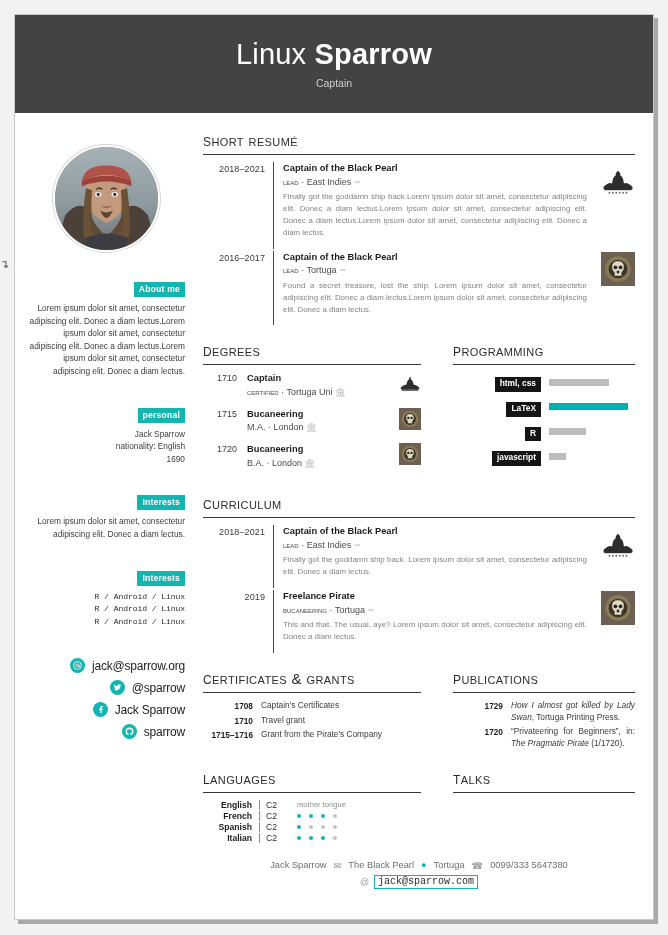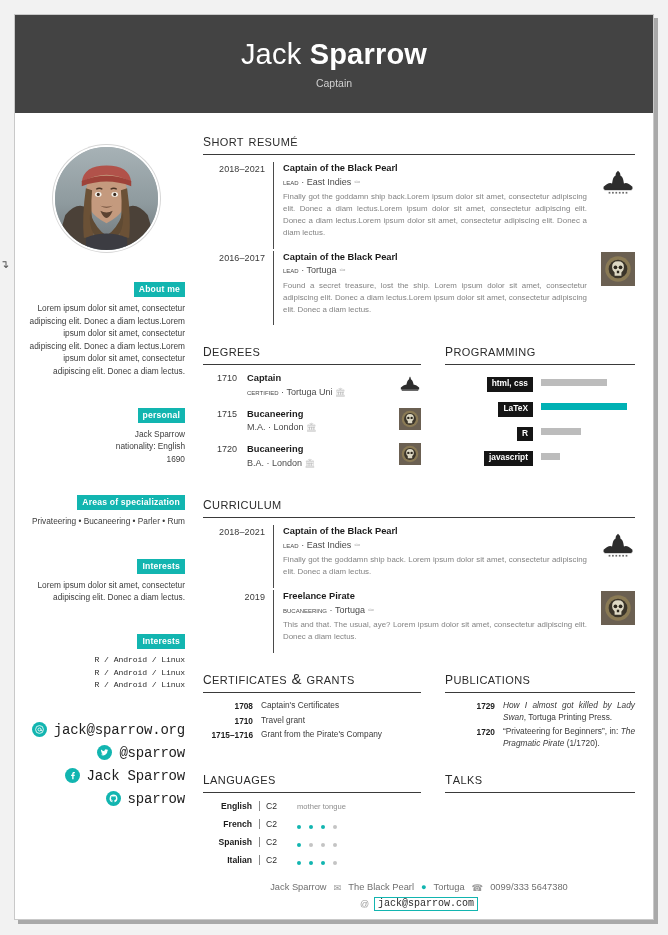--- a/index.html
+++ b/index.html
@@ -92,22 +92,22 @@
     margin-bottom: 7px;
   }
   .si {
     width: 15px; height: 15px; border-radius: 50%;
     background: #12b5b0; color: #ffffff;
     display: flex; align-items: center; justify-content: center;
     font-size: 9px; font-weight: 700; flex: none;
   }
   .si svg { display:block; }
   .social-row span.txt {
-    font-family: Liberation Mono, monospace;
-    font-size: 14px; color: #1d1d1d; letter-spacing: -0.2px;
+    font-family: Liberation Sans, sans-serif;
+    font-size: 12px; color: #1d1d1d; letter-spacing: -0.2px;
   }
   
   .sec-title {
     font-size: 15px; color: #2b2b2b;
     font-weight: 400;
     letter-spacing: .4px;
     font-variant: small-caps;
     text-transform: lowercase;
     padding-bottom: 3px;
   }
@@ -135,21 +135,21 @@
     font-size: 7.9px; color: #838383; line-height: 1.5;
     margin-top: 3px; text-align: justify;
   }
   .e-thumb {
     width: 34px; height: 34px; flex: none; margin-left: 6px;
     margin-top: 1px;
   }
   .e-thumb svg, .e-thumb .ph { width: 100%; height: 100%; display: block; }
   .pin { color: #b9b9b9; font-size: 8px; }
   
-  .cols { display: flex; gap: 24px; }
+  .cols { display: flex; gap: 32px; }
   .col { flex: 1; min-width: 0; }
   .col-l { flex: 0 0 218px; }
   
   .deg { display: flex; align-items: flex-start; margin-bottom: 9px; }
   .deg .yr {
     width: 44px; flex: none; text-align: right; padding-right: 10px;
     font-size: 9px; color: #3a3a3a; padding-top: 1px;
   }
   .deg .info { flex: 1; min-width: 0; }
   .deg .bank { color: #bdbdbd; font-size: 8.5px; }
@@ -171,21 +171,21 @@
   
   .li { display: flex; margin-bottom: 3px; }
   .li .k {
     flex: 0 0 58px; text-align: right; padding-right: 8px;
     font-size: 8.3px; font-weight: 700; color: #1c1c1c; padding-top: 1px;
   }
   .li .v { flex: 1; font-size: 8.3px; color: #3a3a3a; line-height: 1.4; text-align: justify; }
   .li .v i { font-style: italic; }
   .li.wide .k { flex: 0 0 62px; }
   
-  .lang { display: flex; align-items: flex-end; margin-bottom: 1px; margin-top: 8px; }
+  .lang { display: flex; align-items: center; margin-bottom: 1px; }
   .lang .ln { flex: 0 0 56px; text-align: right; padding-right: 7px; font-size: 8.6px; font-weight: 700; color: #1c1c1c; }
   .lang .lv { flex: 0 0 30px; border-left: 1px solid #8a8a8a; padding-left: 6px; font-size: 8.6px; color: #2b2b2b; }
   .lang .dots { display: flex; gap: 8px; align-items: center; padding-left: 8px; }
   .dot { width: 4px; height: 4px; border-radius: 50%; background: #c4c4c4; }
   .dot.on { background: #12b5b0; }
   .lang .mt { font-size: 7.6px; color: #8d8d8d; padding-left: 8px; }
   
   .footer { margin-top: 16px; padding: 0 14px 10px 14px; text-align: center; }
   .f-row { font-size: 9.3px; color: #6f6f6f; display: flex; justify-content: center; align-items: center; gap: 7px; flex-wrap: wrap; }
   .f-row .ic { color: #9b9b9b; }
@@ -200,21 +200,21 @@
 </head>
 <body>
 
 <div id="page">
   <div class="stray">↴</div>
 
   <div id="sheet">
 
     <div class="header">
       <div class="name">
-        <span>Jack</span>
+        <span>Linux</span>
         <b>Sparrow</b>
       </div>
       <div class="role">Captain</div>
     </div>
 
     <div class="body">
 
       <div class="sidebar">
 
         <div class="photo-wrap">
@@ -256,24 +256,20 @@
 
         <div class="sb-block">
           <span class="tag">personal</span>
           <div class="sb-text">
             <div>Jack Sparrow</div>
             <div>nationality: English</div>
             <div>1690</div>
           </div>
         </div>
 
-        <div class="sb-block">
-          <span class="tag">Areas of specialization</span>
-          <div class="bullets">Privateering • Bucaneering • Parler • Rum</div>
-        </div>
 
         <div class="sb-block">
           <span class="tag">Interests</span>
           <div class="sb-text">Lorem ipsum dolor sit amet, consectetur adipiscing elit. Donec a diam lectus.</div>
         </div>
 
         <div class="sb-block">
           <span class="tag">Interests</span>
           <div class="sb-mono">
             <div>R / Android / Linux</div>

